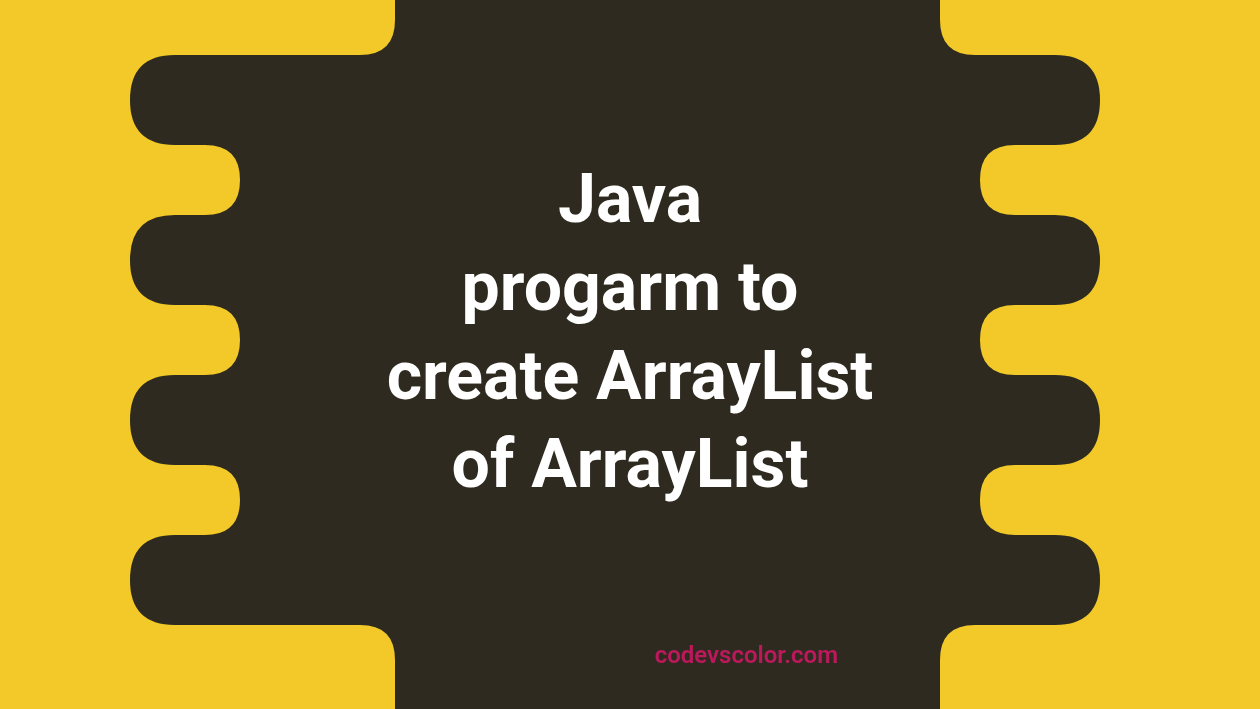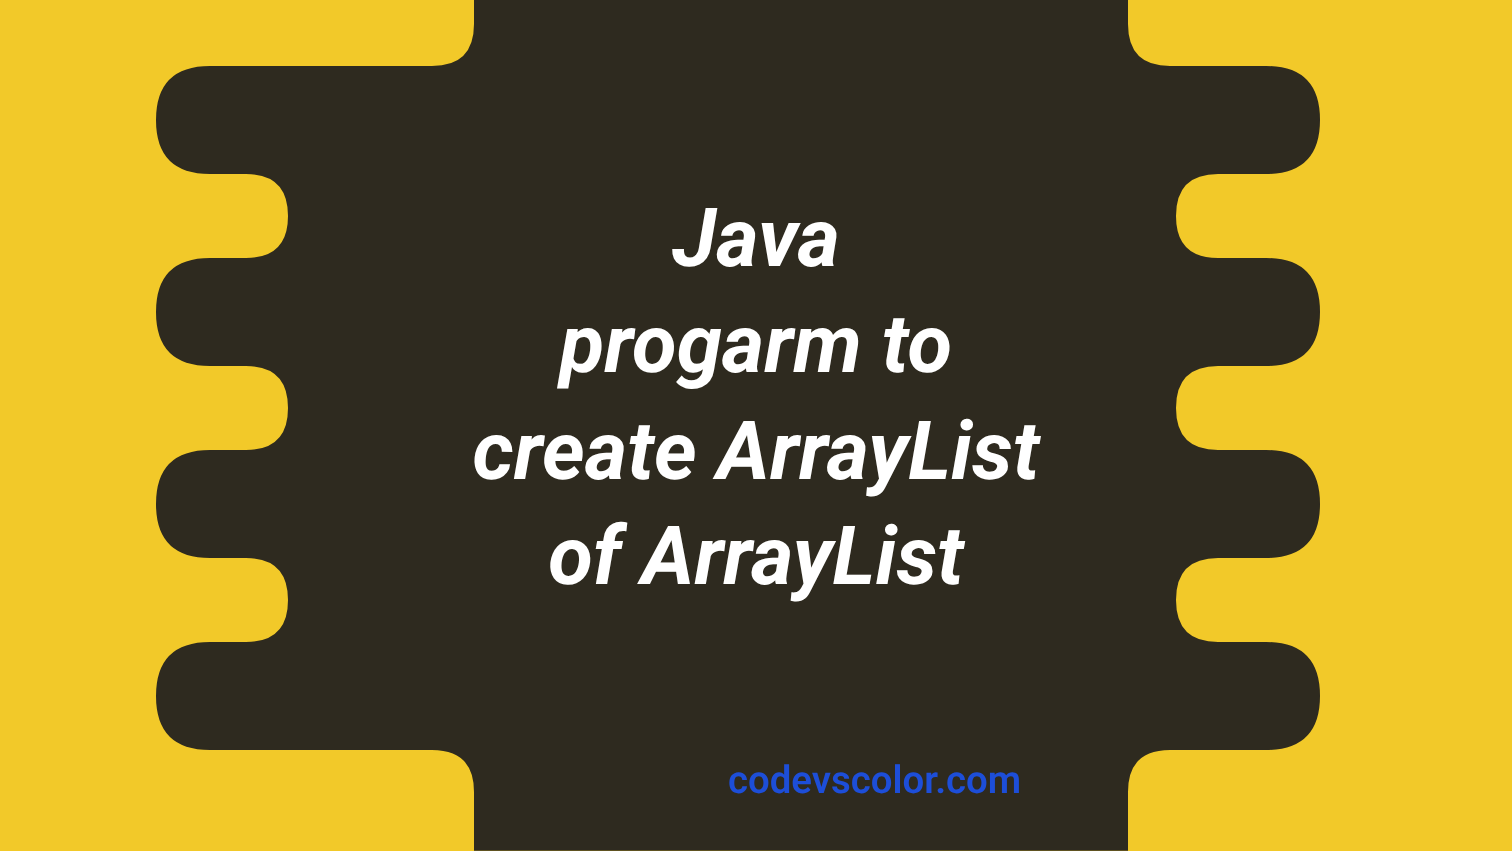--- a/index.html
+++ b/index.html
@@ -30,29 +30,28 @@
       top: 155px;
       left: 50%;
       transform: translateX(-50%);
       color: #ffffff;
       font-size: 68px;
       font-weight: 700;
       text-align: center;
       line-height: 1.3;
       z-index: 10;
       white-space: pre-line;
-      font-style: italic;
     }
     
     .site-label {
       position: absolute;
       bottom: 40px;
-      right: 409px;
-      color: #1d4ed8;
-      font-size: 32px;
+      right: 422px;
+      color: #be185d;
+      font-size: 24px;
       font-weight: 600;
       z-index: 10;
     }
   </style>
 </head>
 <body>
 
 <div class="blob-container">
   <svg width="1260" height="709" viewBox="0 0 1260 709" xmlns="http://www.w3.org/2000/svg">
     <path fill="#2e2a1f" d="

